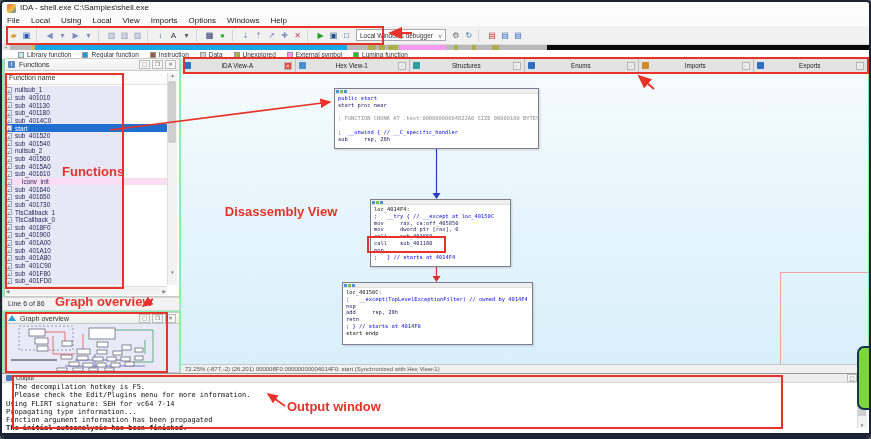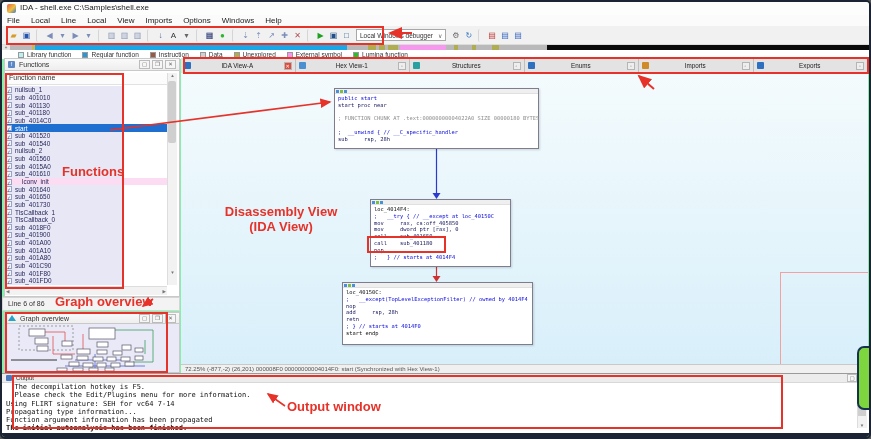--- a/index.html
+++ b/index.html
@@ -111,21 +111,21 @@
 
   <div class="abs" id="titlebar">
     <div class="abs" id="app-icon"></div>
     <div class="abs nw" id="title-text">IDA - shell.exe C:\Samples\shell.exe</div>
   </div>
 
   <div class="abs" id="menubar">
 
   <span class="menu-item">File</span>
       <span class="menu-item">Local</span>
-      <span class="menu-item">Line</span>
+      <span class="menu-item">Using</span>
       <span class="menu-item">Local</span>
       <span class="menu-item">View</span>
       <span class="menu-item">Imports</span>
       <span class="menu-item">Options</span>
       <span class="menu-item">Windows</span>
       <span class="menu-item">Help</span>
     </div>
 
   <div class="abs" id="toolbar">
     <span style="display:flex;align-items:center;">
@@ -562,21 +562,20 @@
           <div class="c-blue">; } // starts at 4014F0</div>
           <div class="c-black">start endp</div>
         </div>
     </div>
 
     <div class="abs" id="pink-rect"></div>
 
     <div class="ann-box" style="left:186px;top:163px;width:79px;height:17px"></div>
     <div class="ann-label" style="left:14px;top:131px;width:172px;text-align:center">
       <div>Disassembly View</div>
-      <div>(IDA View)</div>
     </div>
   </div>
 
   <div class="abs nw" id="disasm-status">72.25% (-877,-2) (26,201) 000008F0 00000000004014F0: start (Synchronized with Hex View-1)</div>
 
   <div class="abs" id="out-head">
     <span id="out-icon"></span>
     <span id="out-title" class="nw">Output</span>
     <span class="winbtn">▢</span>
     <span class="winbtn">❐</span>

